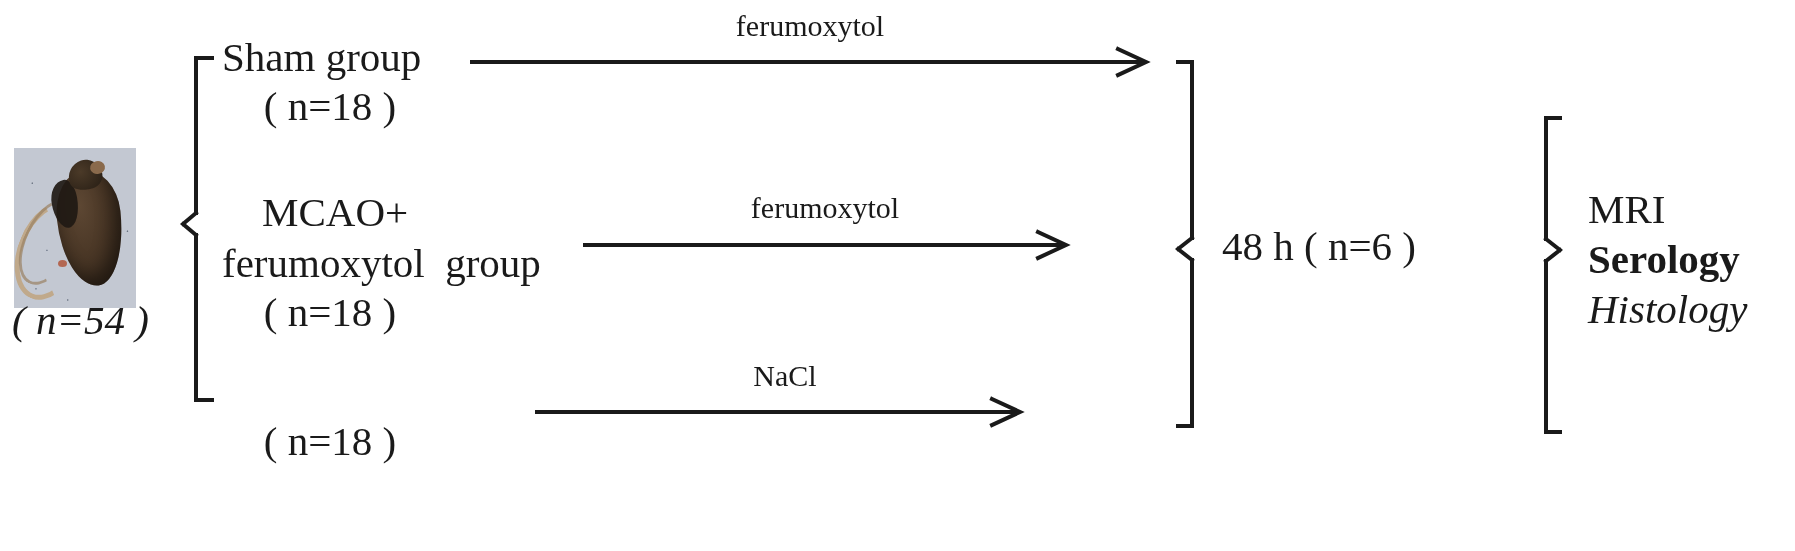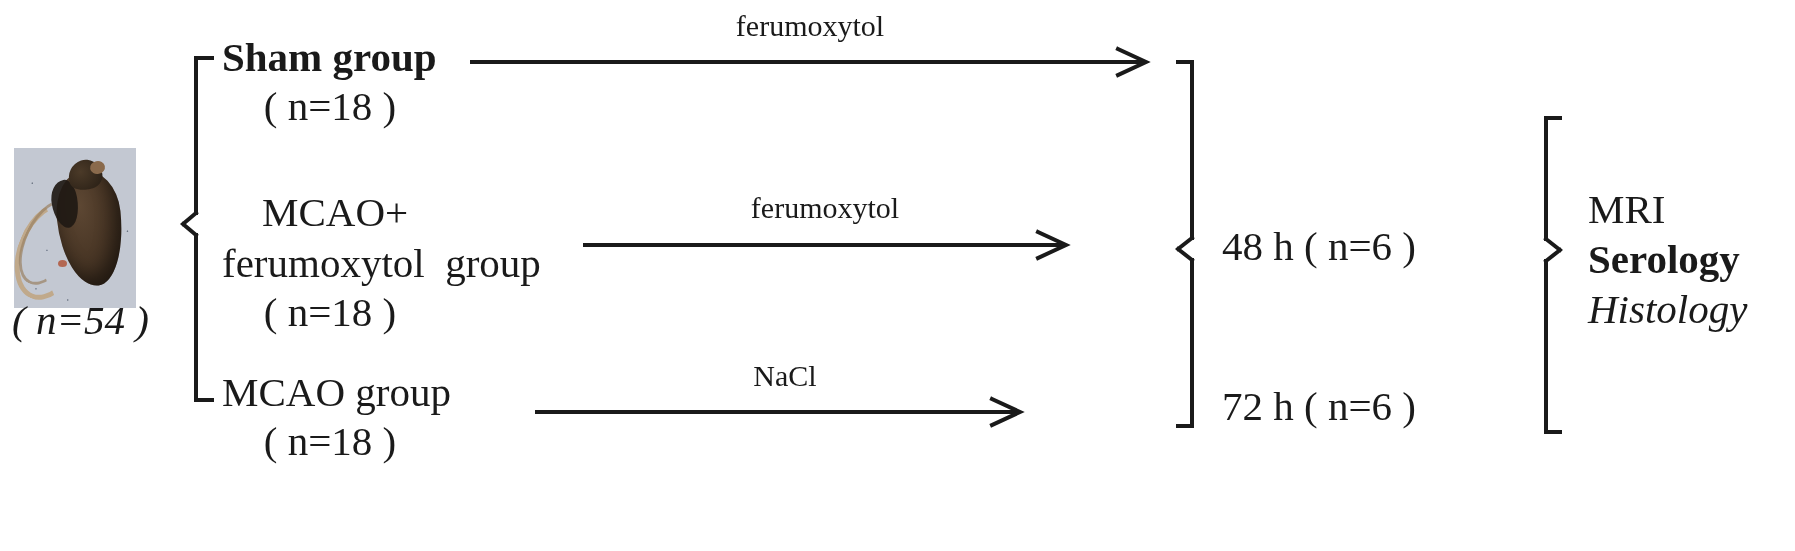--- a/index.html
+++ b/index.html
@@ -174,34 +174,32 @@
     <div class="tail2"></div>
     <div class="body"></div>
     <div class="shoulder"></div>
     <div class="head"></div>
     <div class="ear"></div>
     <div class="paw"></div>
   </div>
 
   <div class="abs txt big" style="left:12px; top:296px; width:150px; text-align:left;font-style:italic;">( n=54 )</div>
 
-  <div class="abs txt big" style="left:222px; top:33px;font-weight:bold;">Sham group</div>
+  <div class="abs txt big" style="left:222px; top:33px;">Sham group</div>
   <div class="abs txt big" style="left:222px; top:82px; width:216px; text-align:center;">( n=18 )</div>
 
   <div class="abs txt big" style="left:262px; top:188px;">MCAO+</div>
   <div class="abs txt big" style="left:222px; top:239px;">ferumoxytol  group</div>
   <div class="abs txt big" style="left:222px; top:288px; width:216px; text-align:center;">( n=18 )</div>
 
-  <div class="abs txt big" style="left:222px; top:368px;">MCAO group</div>
   <div class="abs txt big" style="left:222px; top:417px; width:216px; text-align:center;">( n=18 )</div>
 
   <div class="abs txt mid" style="left:535px; top:8px; width:550px; text-align:center;">ferumoxytol</div>
   <div class="abs txt mid" style="left:640px; top:190px; width:370px; text-align:center;">ferumoxytol</div>
   <div class="abs txt mid" style="left:600px; top:358px; width:370px; text-align:center;">NaCl</div>
 
   <div class="abs txt big" style="left:1222px; top:222px;">48 h ( n=6 )</div>
-  <div class="abs txt big" style="left:1222px; top:382px;">72 h ( n=6 )</div>
 
   <div class="abs txt big" style="left:1588px; top:185px;">MRI</div>
   <div class="abs txt big" style="left:1588px; top:235px;font-weight:bold;">Serology</div>
   <div class="abs txt big" style="left:1588px; top:285px;font-style:italic;">Histology</div>
 
 </div>
 
 </body></html>

